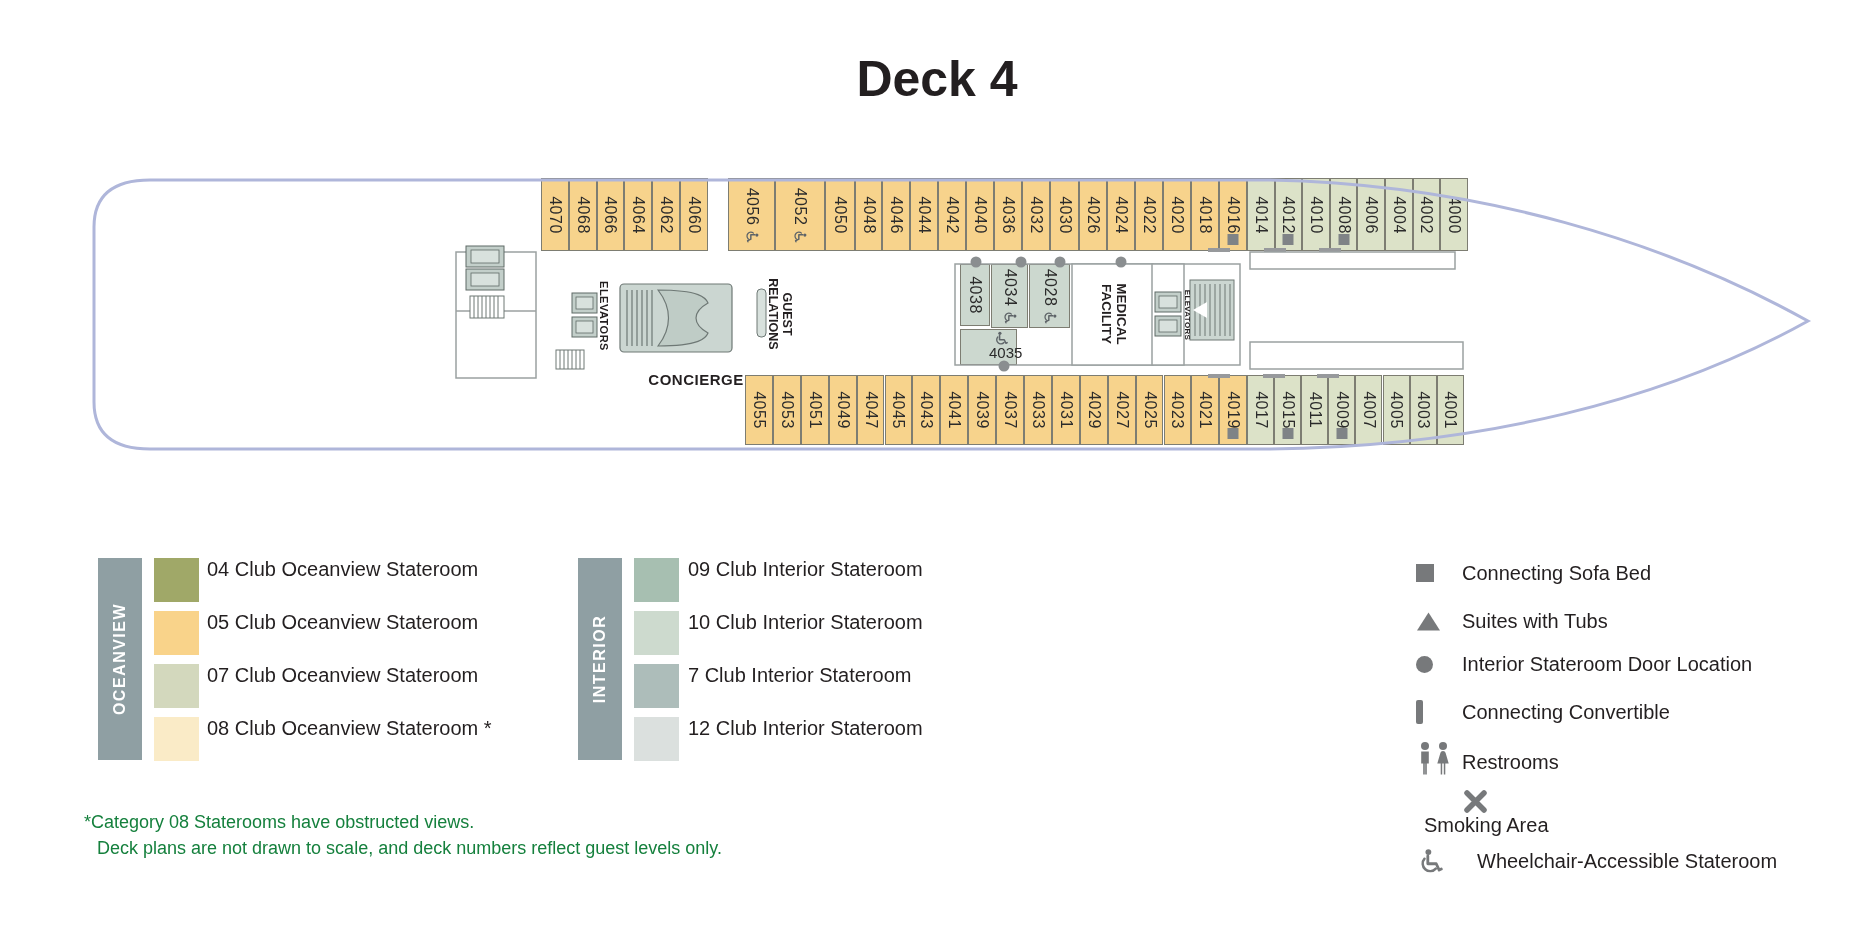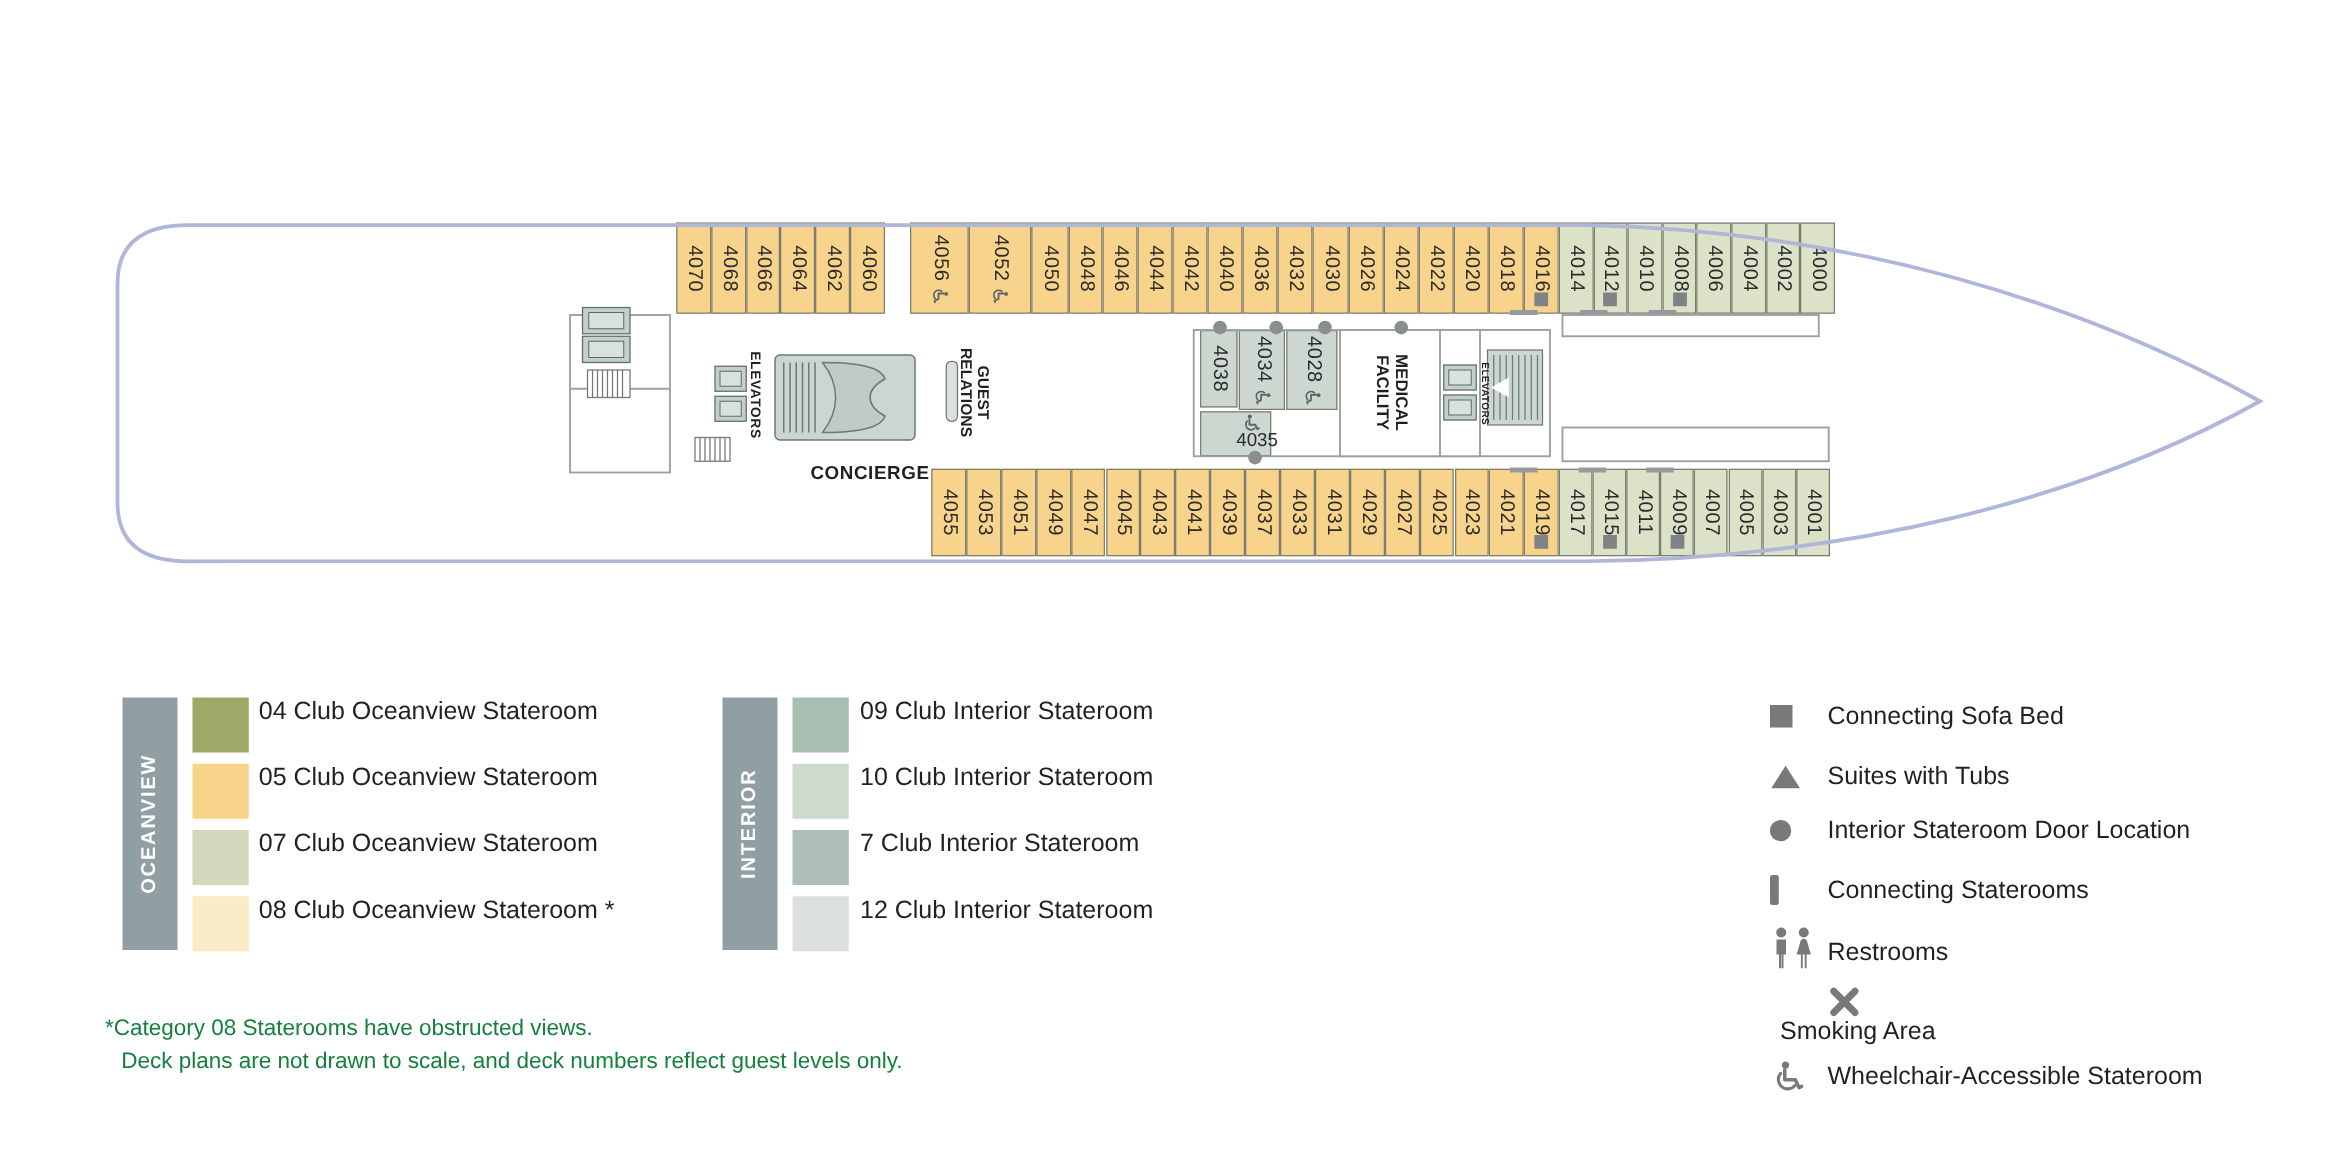--- a/index.html
+++ b/index.html
@@ -39,20 +39,21 @@
   .sq18{width:18px;height:18px;background:#77797B;display:inline-block;}
   .ci17{width:17px;height:17px;background:#77797B;border-radius:50%;display:inline-block;}
   .br7{width:7px;height:24px;background:#77797B;border-radius:2px;display:inline-block;}
   .fnote{position:absolute;font-size:18px;color:#15803d;z-index:2;}
 </style>
 </head>
 <body>
 
 <div class="canvas">
 
+  <div class="title">Deck 4</div>
 
   <div id="rooms">
       <div class="room c05" style="left: 541px; top: 178px; width: 27.8px; height: 73px;">
         <span class="rl">4070</span>
       </div>
       <div class="room c05" style="left: 568.8px; top: 178px; width: 27.8px; height: 73px;">
         <span class="rl">4068</span>
       </div>
       <div class="room c05" style="left: 596.6px; top: 178px; width: 27.8px; height: 73px;">
         <span class="rl">4066</span>
@@ -403,42 +404,42 @@
       <div class="symrow" style="left: 1416px; top: 642px;">
         <span class="symicon">
           <span class="ci17"></span>
         </span>
         <span class="symtext">Interior Stateroom Door Location</span>
       </div>
       <div class="symrow" style="left: 1416px; top: 690px;">
         <span class="symicon">
           <span class="br7"></span>
         </span>
-        <span class="symtext">Connecting Staterooms</span>
+        <span class="symtext">Connecting Convertible</span>
       </div>
       <div class="symrow" style="left: 1416px; top: 740px;">
         <span class="symicon">
           <svg width="38" height="42" viewBox="0 0 38 42" fill="#77797B">
                <circle cx="9" cy="5" r="4"></circle>
                <path d="M5.2 10.5 h7.6 v12 h-2 v11 h-1.6 v-11 h-0.4 v11 h-1.6 v-11 h-2 z"></path>
                <circle cx="27" cy="5" r="4"></circle>
                <path d="M27 10 c1.4 0 2.2 .8 2.7 2.2 l3 10.3 h-3.4 v11 h-1.5 v-11 h-1.6 v11 h-1.5 v-11 h-3.4 l3 -10.3 c.5 -1.4 1.3 -2.2 2.7 -2.2 z"></path>
              </svg>
         </span>
         <span class="symtext">Restrooms</span>
       </div>
       <div class="symrow" style="left: 1416px; top: 789px; flex-direction: column;">
         <span class="symicon">
           <svg width="25" height="25" viewBox="0 0 25 25" stroke="#77797B" stroke-width="5.5" stroke-linecap="round">
             <path d="M4 4 L21 21 M21 4 L4 21" fill="none"></path>
           </svg>
         </span>
         <span class="symtext">Smoking Area</span>
       </div>
-      <div class="symrow" style="left: 1416px; top: 839px;">
+      <div class="symrow" style="left: 1416px; top: 839px; gap: 15px;">
         <span class="symicon">
           <svg class="wcic" width="27" height="27" viewBox="0 0 24 24" fill="none" stroke="#77797B" stroke-linecap="round" stroke-linejoin="round">
      <circle cx="11" cy="3.6" r="2.6" fill="#77797B" stroke="none"></circle>
      <path d="M10.5 7 V14 H18 L20.6 19.6 L22.5 18.7" stroke-width="2.5"></path>
      <path d="M7.6 9.5 A6.6 6.6 0 1 0 17.6 18.3" stroke-width="2.2"></path>
    </svg>
         </span>
         <span class="symtext">Wheelchair-Accessible Stateroom</span>
       </div>
     </div>

